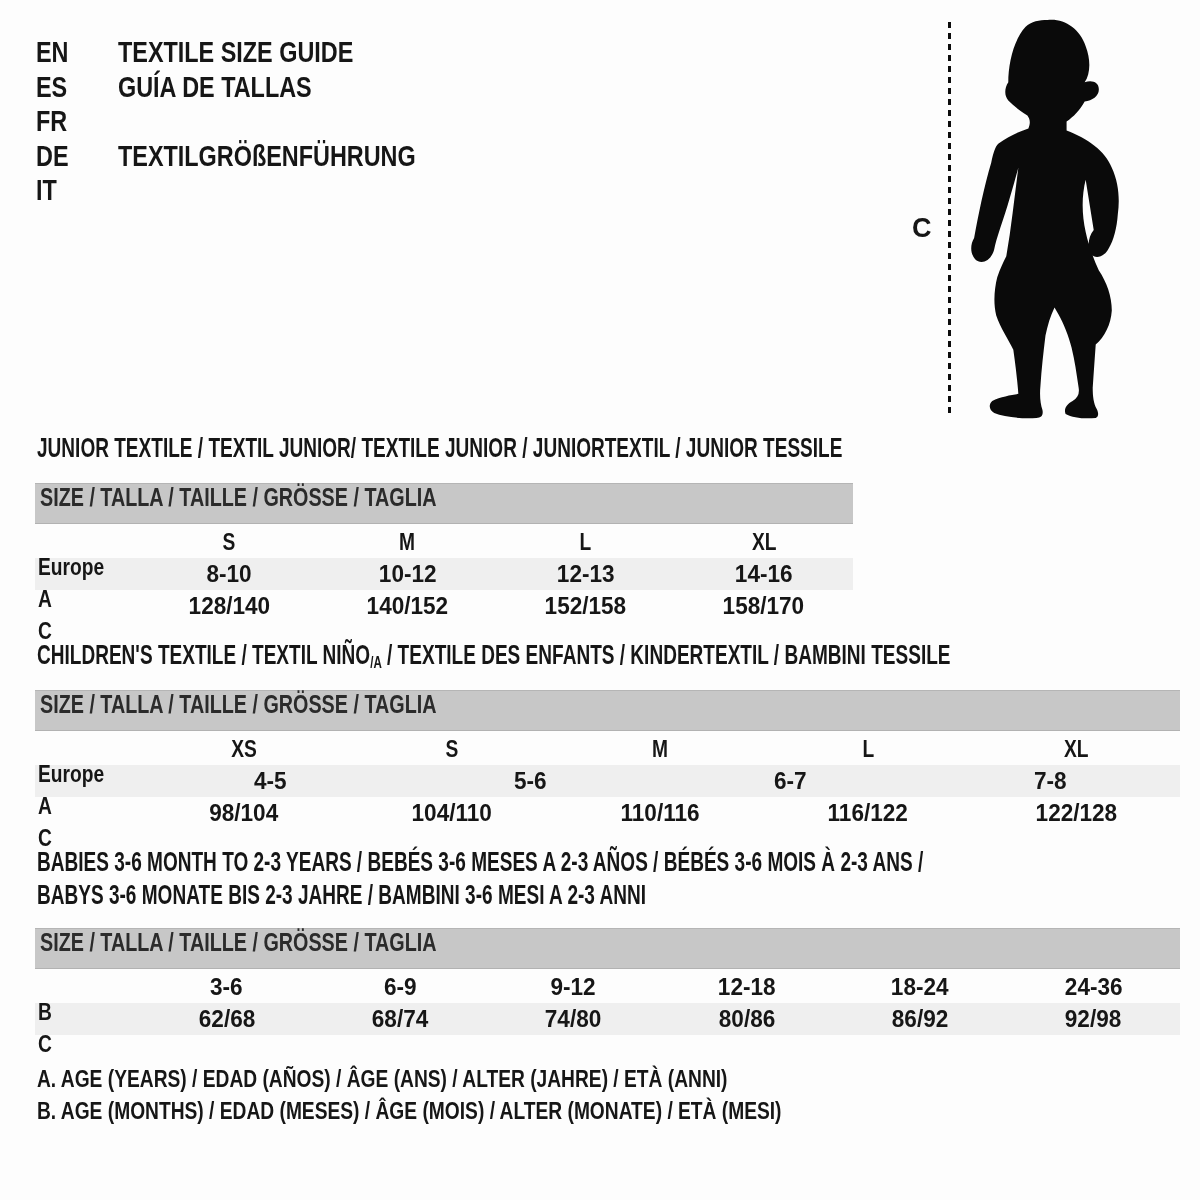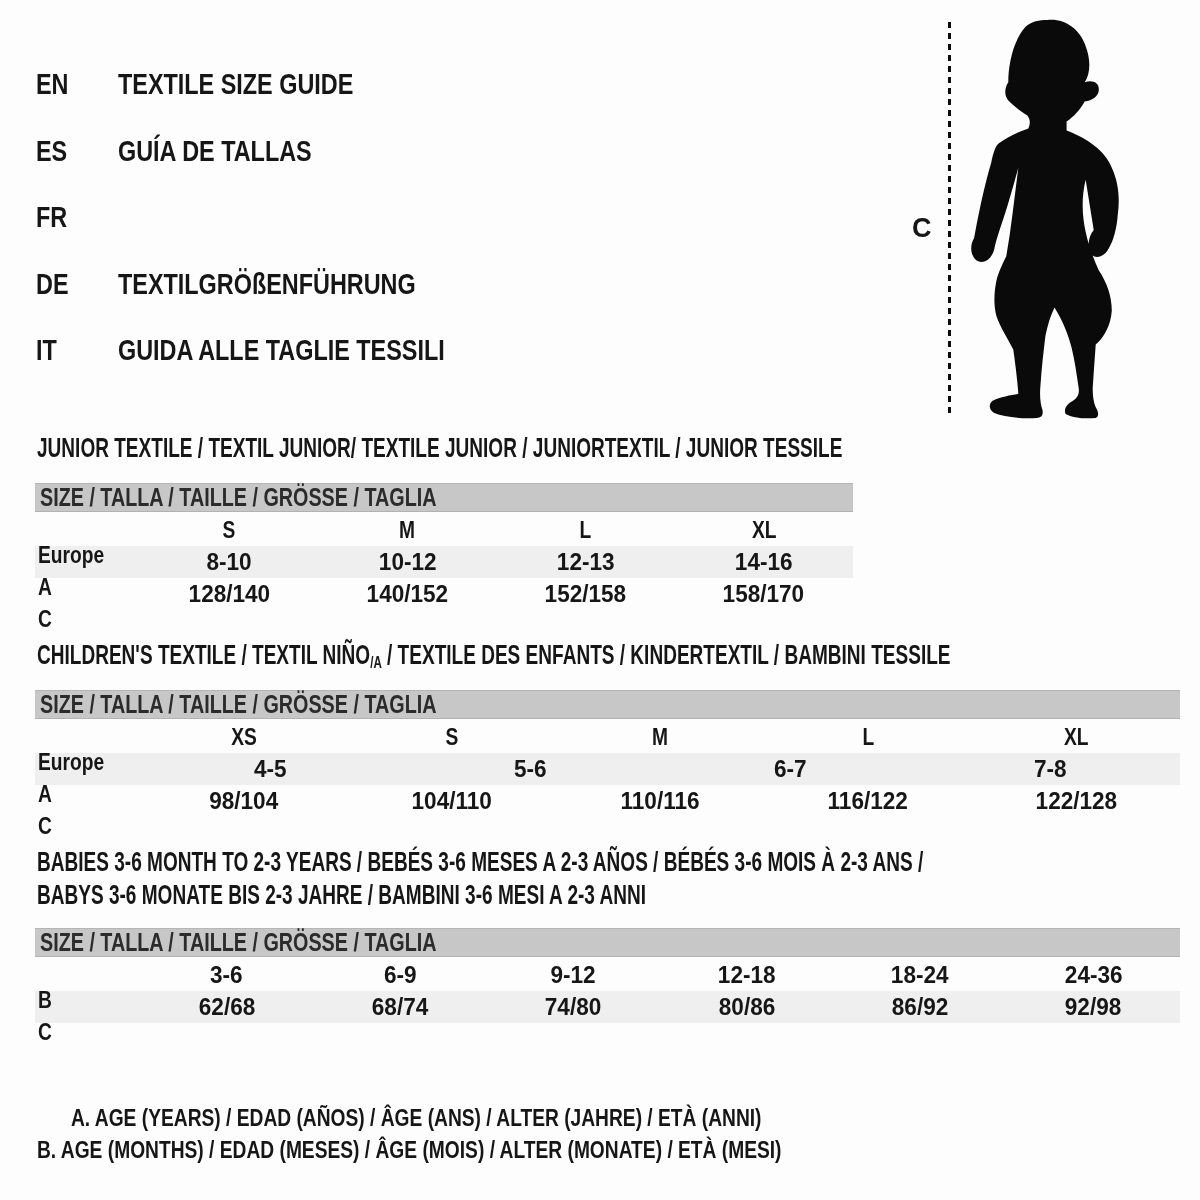--- a/index.html
+++ b/index.html
@@ -13,55 +13,55 @@
     overflow:hidden;
   }
   .abs { position:absolute; }
 
   
   .cx { display:inline-block; white-space:nowrap; transform-origin:0 50%; }
   .cxc { display:inline-block; white-space:nowrap; transform-origin:50% 50%; }
 
   
   .lang-block { left:36px; top:35px; }
-  .lang-row { display:flex; height:34.6px; line-height:34.6px; font-size:30px;margin-top:32px; }
+  .lang-row { display:flex; height:34.6px; line-height:34.6px; font-size:30px; }
   .lang-code { width:82px; }
   .lang-code > span, .lang-title > span { transform:scaleX(0.78); }
 
   
   .measure-line {
     left:948px; top:22px; width:3px; height:392px;
     background:repeating-linear-gradient(180deg,#0c0c0c 0 6px,transparent 6px 11px);
   }
   .measure-label { left:912px; top:215px; font-size:27px; line-height:27px; }
   .toddler { left:967px; top:17px; width:166px; height:404px; }
 
   
   .sec-title { font-size:28px; line-height:33px; }
   .sec-title .t { transform:scaleX(0.68); }
   .sec-title .sub { font-size:17px; vertical-align:-4px; }
 
   
   .gtable { position:absolute; }
   .size-bar {
-    height:29px; line-height:27px; background:#c7c7c7;
+    height:41px; line-height:27px; background:#c7c7c7;
     border-top:1px solid #b5b5b5; border-bottom:1px solid #b2b2b2;
     padding-left:5px; margin-bottom:2px; color:#2b2b2b;
   }
   .size-bar .t { font-size:25px; transform:scaleX(0.79); }
   .t-row { display:flex; height:32px; line-height:32px; }
   .t-row.alt { background:#efefef; }
   .t-label { width:105px; padding-left:3px;margin-top:25px; }
   .t-label .t { font-size:24px; transform:scaleX(0.80); }
   .t-cell { flex:1; text-align:center; }
   .t-cell .hd { font-size:24px; transform:scaleX(0.80); }
   .t-cell .num { font-size:24px; transform:scaleX(0.94); }
 
   
-  .legend { left:37px; top:1102px;text-align:center; }
+  .legend { left:37px; top:1063px; }
   .legend-line { height:32px; line-height:32px; font-size:24px; }
   .legend-line .t { transform:scaleX(0.80); }
 </style>
 </head>
 <body>
 
 <div class="abs lang-block">
   <div class="lang-row">
     <div class="lang-code"><span class="cx">EN</span></div>
     <div class="lang-title"><span class="cx">TEXTILE SIZE GUIDE</span></div>
@@ -72,21 +72,20 @@
   </div>
   <div class="lang-row">
     <div class="lang-code"><span class="cx">FR</span></div>
   </div>
   <div class="lang-row">
     <div class="lang-code"><span class="cx">DE</span></div>
     <div class="lang-title"><span class="cx">TEXTILGRÖßENFÜHRUNG</span></div>
   </div>
   <div class="lang-row">
     <div class="lang-code"><span class="cx">IT</span></div>
-    <div class="lang-title"><span class="cx">GUIDA ALLE TAGLIE TESSILI</span></div>
   </div>
 </div>
 
 <div class="abs measure-line"></div>
 <div class="abs measure-label">C</div>
 <svg class="abs toddler" viewBox="0 0 165 402" aria-hidden="true">
   <path fill="#0a0a0a" d="M80 3
     C96 1 112 11 118 29 C123 42 123 56 117 65
     C124 62 131 65 131 71 C132 78 125 83 117 84
     C112 93 106 99 99 104 L99 113

